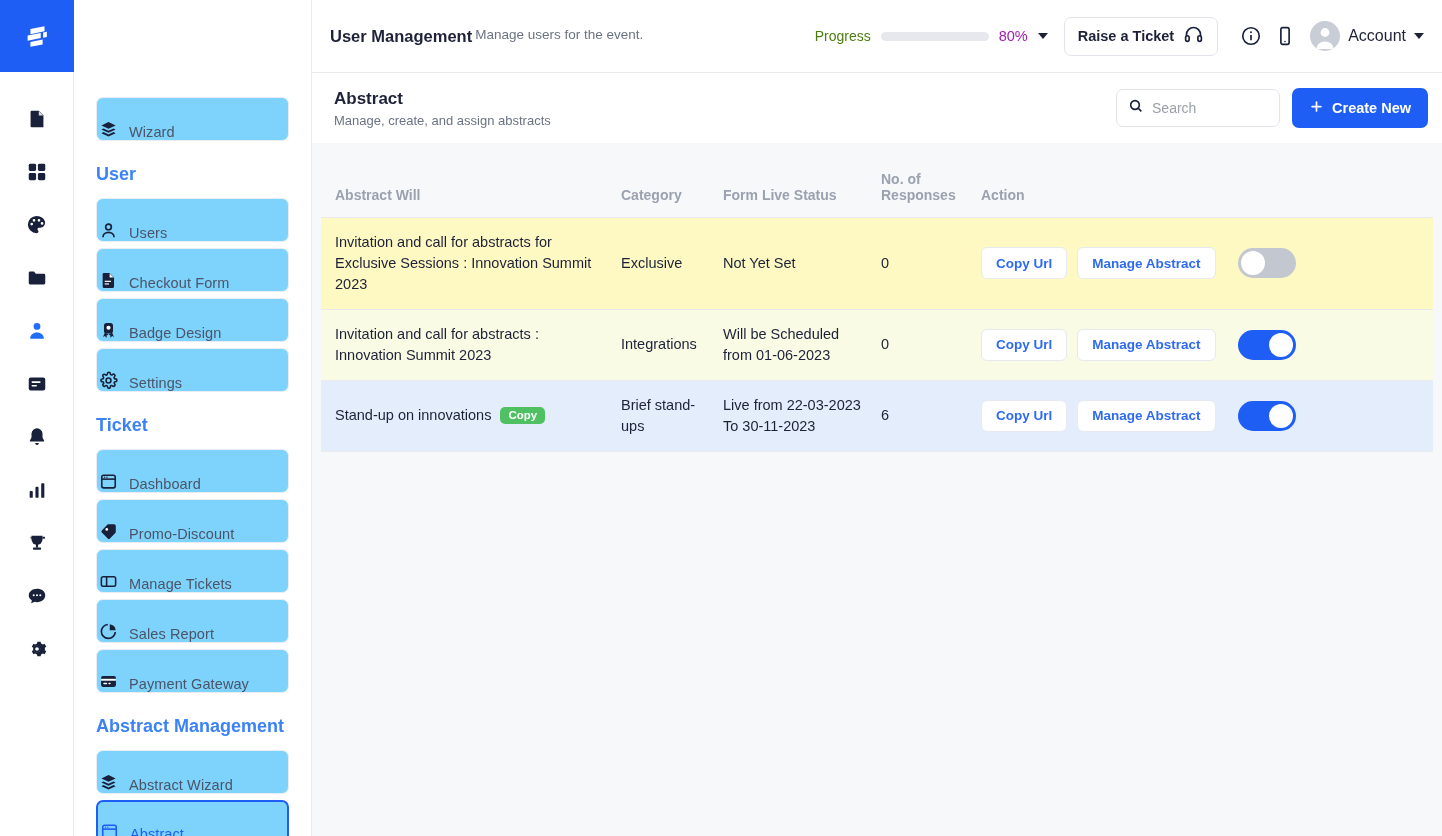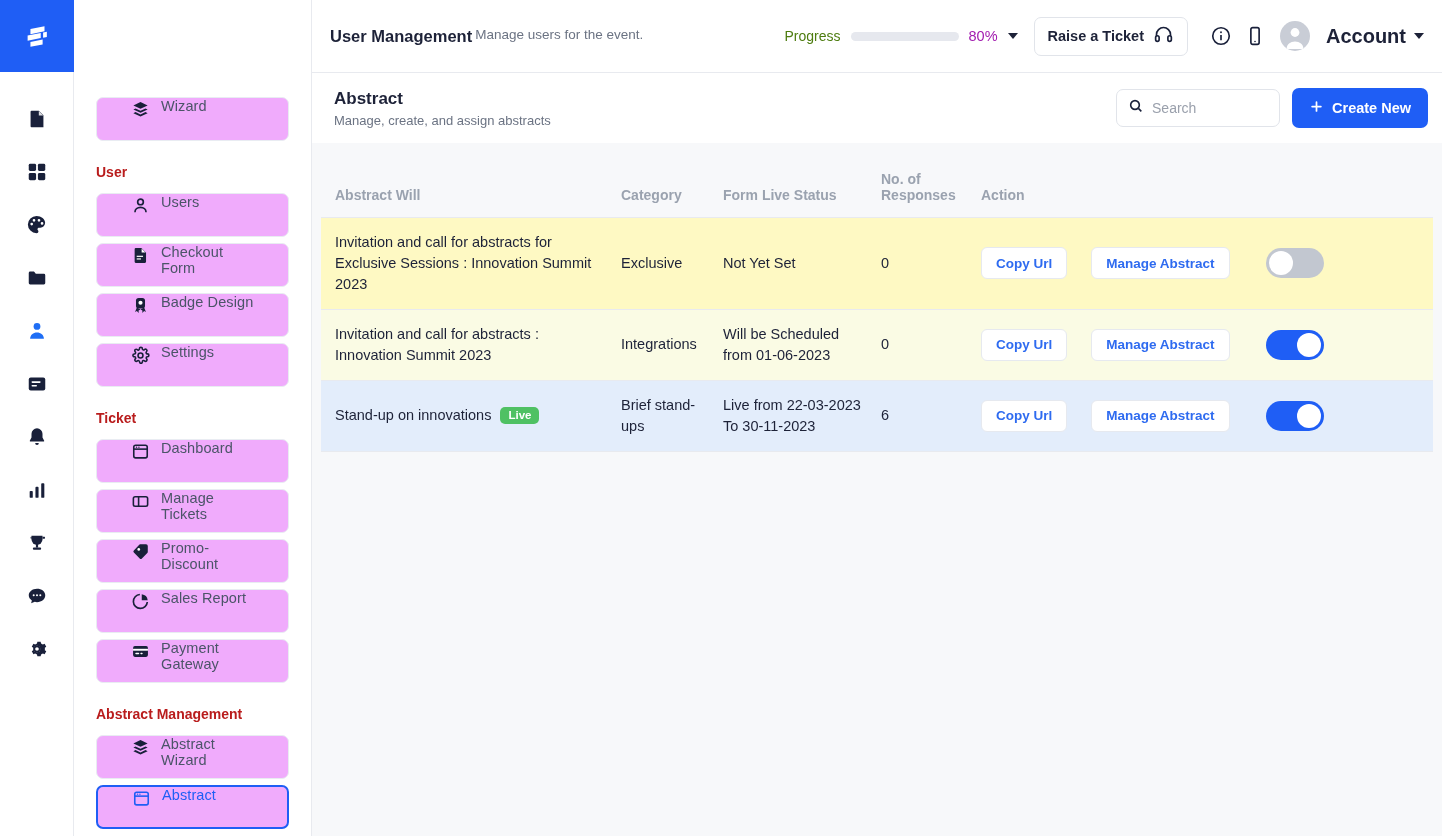--- a/index.html
+++ b/index.html
@@ -41,34 +41,34 @@
     border-right: 1px solid #e8eaef;
     padding: 0 22px;
     overflow: hidden;
     position: relative;
   }
   .side-top-sep { height: 73px; }
   .nav-card {
     height: 44px;
     border: 1px solid #e9ecf2;
     border-radius: 7px;
-    background: #f0abfc;
-    display: flex; align-items: flex-start;
-    padding: 0 32px;
+    background: #7dd3fc;
+    display: flex; align-items: flex-end;
+    padding: 0 0;
     margin-bottom: 6px;
     cursor: pointer;
   }
   .nav-card.active {
     border: 2px solid #1f5ef5;
   }
   .nav-ico { width: 22px; height: 22px; display:flex; align-items:center; justify-content:center; margin-right: 10px; flex: 0 0 22px;}
   .nav-label { font-size: 14.5px; color: #4b5468; letter-spacing: .1px; }
   .nav-card.active .nav-label { color: #1f5ef5; }
   .group-title {
-    font-size: 14px; font-weight: 700; color: #b91c1c;
+    font-size: 18px; font-weight: 700; color: #3b82f6;
     padding: 17px 0 13px 0;
   }
 
   
   .right-col { flex: 1 1 auto; display: flex; flex-direction: column; min-width: 0; }
   .topbar {
     height: 73px; flex: 0 0 73px;
     border-bottom: 1px solid #e8eaef;
     display: flex; align-items: center;
     padding: 0 18px 0 18px;
@@ -86,21 +86,21 @@
   .caret { width: 0; height: 0; border-left: 5px solid transparent; border-right: 5px solid transparent; border-top: 6px solid #1d2238; }
   .ticket-btn {
     height: 39px; border: 1px solid #e1e4ea; border-radius: 7px;
     background: #fff; display: flex; align-items: center; gap: 9px;
     padding: 0 13px; cursor: pointer; margin-right: 16px;
   }
   .ticket-btn span { font-size: 14.5px; font-weight: 700; color: #1d2238; }
   .icon-btn { width: 34px; height: 34px; display:flex; align-items:center; justify-content:center; cursor:pointer; }
   .account { display: flex; align-items: center; gap: 8px; margin-left: 8px; cursor: pointer; }
   .avatar { width: 30px; height: 30px; border-radius: 50%; background: #c9cdd6; display:flex; align-items:flex-end; justify-content:center; overflow:hidden;}
-  .account-name { font-size: 20px; font-weight: 700; color: #1d2238; margin-left: 8px; }
+  .account-name { font-size: 16px; font-weight: 400; color: #1d2238; }
 
   
   .page-head {
     height: 70px; flex: 0 0 70px;
     display: flex; align-items: center;
     padding: 0 14px 0 22px;
     background: #fff;
   }
   .page-titles { display: flex; flex-direction: column; gap: 4px; }
   .page-title { font-size: 17px; font-weight: 700; color: #1d2238; }
@@ -140,21 +140,21 @@
   .col-resp { width: 100px; }
   .col-action { width: auto; }
   tr.row-yellow td { background: #fafbe4; }
   tr.row-blue td { background: #e3edfb; }
   tr.row-plain td { background: #fef9c3; }
   .name-cell { display: flex; align-items: center; flex-wrap: wrap; gap: 9px; }
   .badge-live {
     background: #4fc163; color: #fff; font-size: 11.5px; font-weight: 700;
     border-radius: 5px; padding: 3px 8px; line-height: 1;
   }
-  .action-cell { display: flex; align-items: center; gap: 24px; }
+  .action-cell { display: flex; align-items: center; gap: 10px; }
   .link-btn {
     height: 32px; border: 1px solid #e6e9ef; border-radius: 6px; background: #fff;
     color: #2e6bf0; font-size: 13.5px; font-weight: 700; padding: 0 14px; cursor: pointer;
     display: flex; align-items: center; font-family: "Liberation Sans", sans-serif;
   }
   .toggle {
     width: 58px; height: 30px; border-radius: 16px; position: relative; cursor: pointer;
     flex: 0 0 58px; margin-left: 12px;
   }
   .toggle.on { background: #1f5ef5; }
@@ -320,35 +320,35 @@
             <rect x="3.5" y="4" width="17" height="16" rx="2.4"></rect>
             <path d="M3.5 9h17"></path>
             <circle cx="7" cy="6.5" r=".9" fill="#19203a" stroke="none"></circle>
             <circle cx="10" cy="6.5" r=".9" fill="#19203a" stroke="none"></circle>
           </svg>
       </span>
       <span class="nav-label">Dashboard</span>
     </div>
     <div class="nav-card">
       <span class="nav-ico">
+        <svg width="19" height="19" viewBox="0 0 24 24">
+            <path fill="#19203a" d="M11.4 2.8H19a2.2 2.2 0 0 1 2.2 2.2v7.6a2 2 0 0 1-.6 1.4l-6.8 6.8a2 2 0 0 1-2.8 0l-7.4-7.4a2 2 0 0 1 0-2.8L10.4 3.4a2 2 0 0 1 1-.6z"></path>
+            <circle cx="9.8" cy="9.4" r="1.7" fill="#fff"></circle>
+          </svg>
+      </span>
+      <span class="nav-label">Promo-Discount</span>
+    </div>
+    <div class="nav-card">
+      <span class="nav-ico">
         <svg width="19" height="19" viewBox="0 0 24 24" fill="none" stroke="#19203a" stroke-width="2">
             <rect x="3" y="6" width="18" height="12" rx="2.2"></rect>
             <path d="M9.6 6v12" stroke-width="2"></path>
           </svg>
       </span>
       <span class="nav-label">Manage Tickets</span>
-    </div>
-    <div class="nav-card">
-      <span class="nav-ico">
-        <svg width="19" height="19" viewBox="0 0 24 24">
-            <path fill="#19203a" d="M11.4 2.8H19a2.2 2.2 0 0 1 2.2 2.2v7.6a2 2 0 0 1-.6 1.4l-6.8 6.8a2 2 0 0 1-2.8 0l-7.4-7.4a2 2 0 0 1 0-2.8L10.4 3.4a2 2 0 0 1 1-.6z"></path>
-            <circle cx="9.8" cy="9.4" r="1.7" fill="#fff"></circle>
-          </svg>
-      </span>
-      <span class="nav-label">Promo-Discount</span>
     </div>
     <div class="nav-card">
       <span class="nav-ico">
         <svg width="19" height="19" viewBox="0 0 24 24">
             <path fill="none" stroke="#19203a" stroke-width="2.1" d="M11.2 3.2a8.8 8.8 0 1 0 9.4 9.4"></path>
             <path fill="#19203a" d="M13.6 2.9a8.7 8.7 0 0 1 7.5 7.5h-7.5z"></path>
           </svg>
       </span>
       <span class="nav-label">Sales Report</span>
     </div>
@@ -516,21 +516,21 @@
                     <span class="knob"></span>
                   </span>
               </div>
             </td>
           </tr>
 
           <tr class="row-blue">
             <td class="col-name">
               <div class="name-cell">
                 <span>Stand-up on innovations</span>
-                <span class="badge-live">Live</span>
+                <span class="badge-live">Copy</span>
               </div>
             </td>
             <td class="col-cat">Brief stand-ups</td>
             <td class="col-status">Live from 22-03-2023 To 30-11-2023</td>
             <td class="col-resp">6</td>
             <td class="col-action">
               <div class="action-cell">
                 <button class="link-btn">Copy Url</button>
                 <button class="link-btn">Manage Abstract</button>
                 <span class="toggle on">

